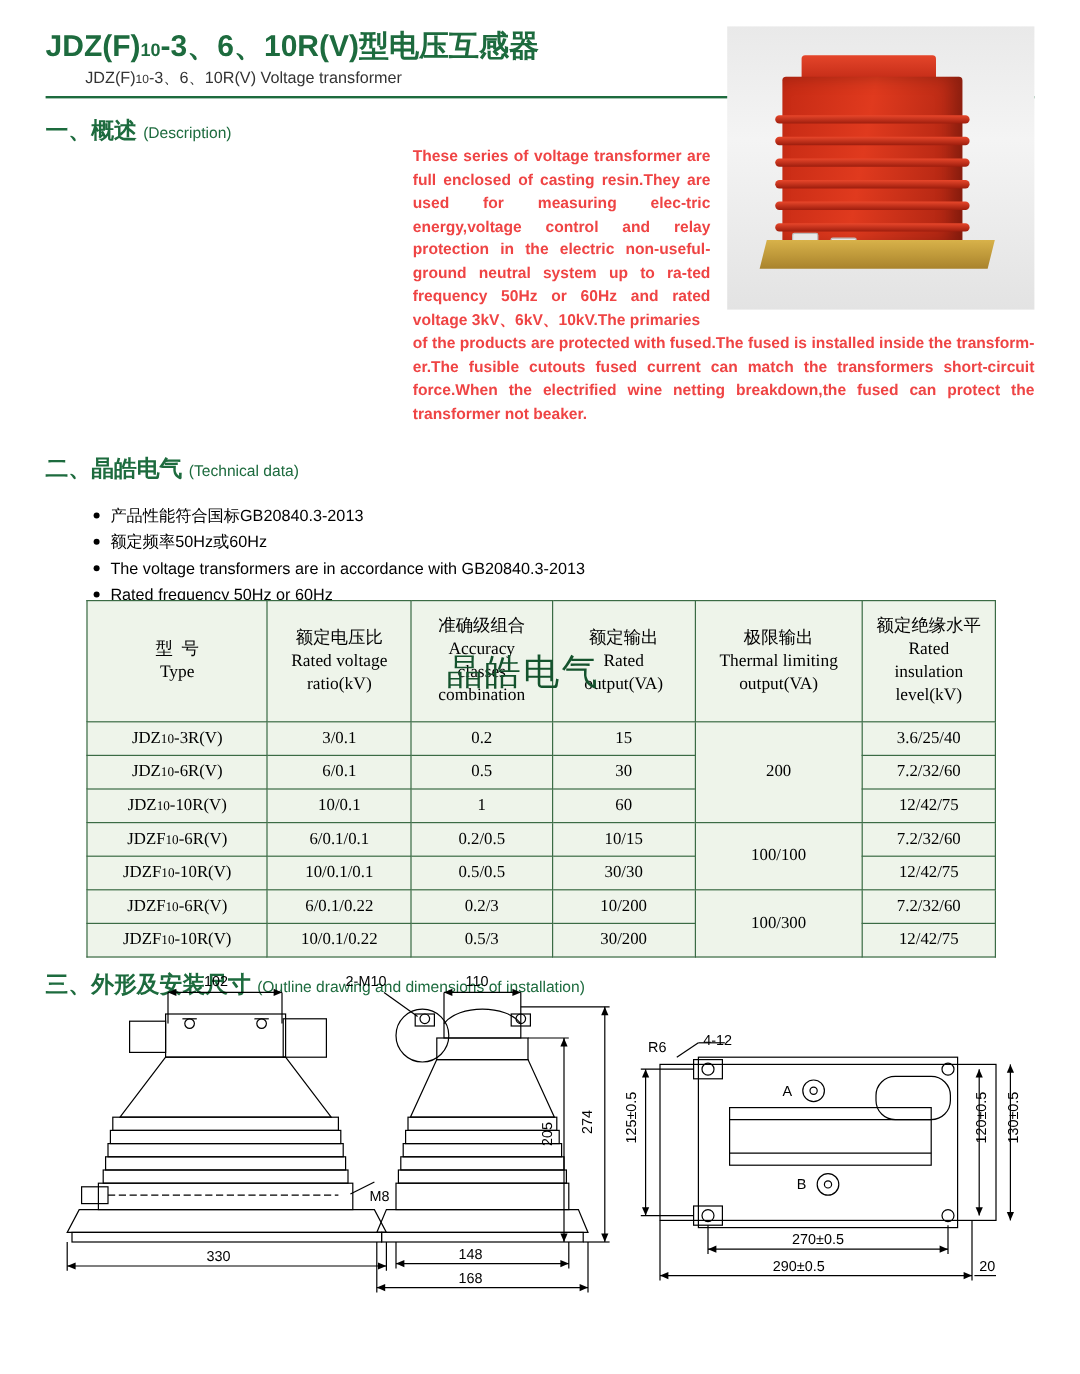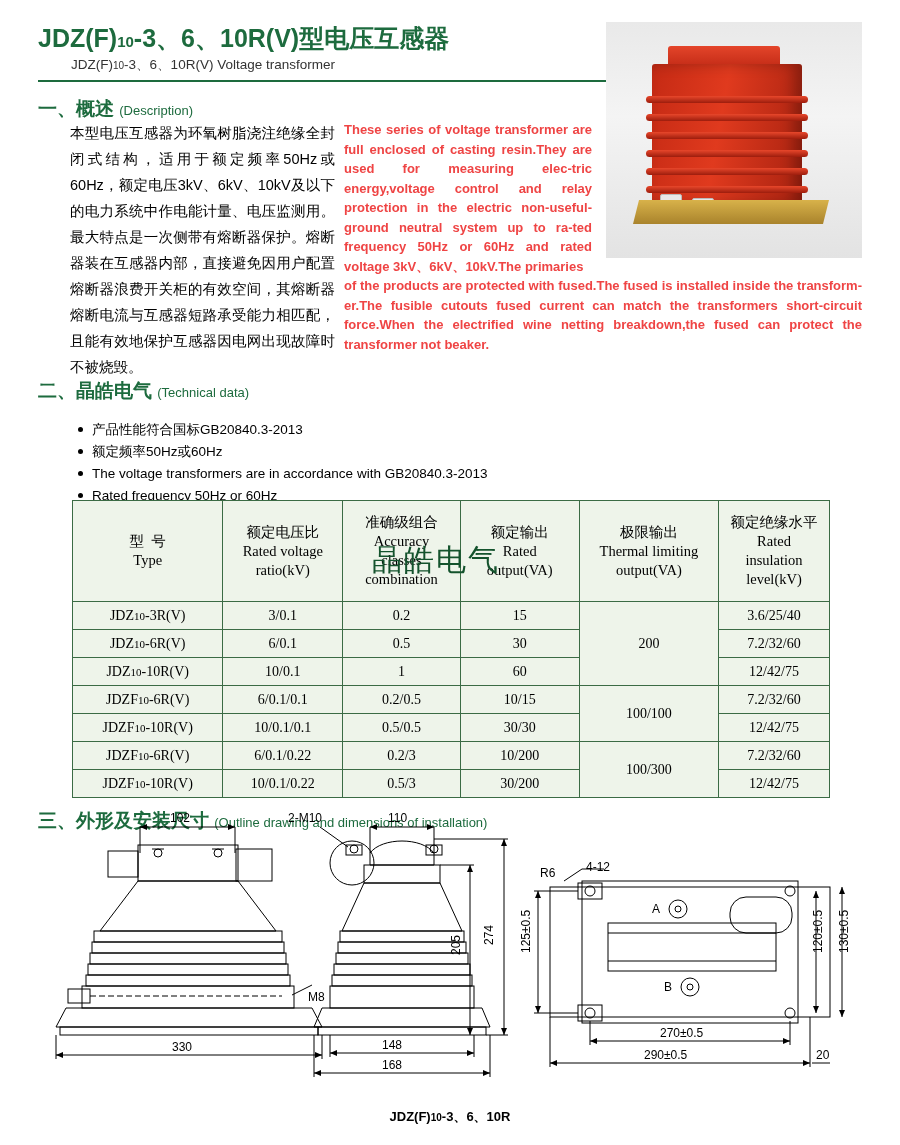--- a/index.html
+++ b/index.html
@@ -145,21 +145,20 @@
     <div class="term" style="left:54px;top:172px;"></div>
     <div class="term" style="left:86px;top:176px;"></div>
     <div class="base"></div>
   </div>
 
   <div class="sec" style="left:38px;top:96px;">
     <span>一、概述</span>
     <span class="en">(Description)</span>
   </div>
 
-  <div class="cn-text">本型电压互感器为环氧树脂浇注绝缘全封闭式结构，适用于额定频率50Hz或60Hz，额定电压3kV、6kV、10kV及以下的电力系统中作电能计量、电压监测用。最大特点是一次侧带有熔断器保护。熔断器装在互感器内部，直接避免因用户配置熔断器浪费开关柜的有效空间，其熔断器熔断电流与互感器短路承受能力相匹配，且能有效地保护互感器因电网出现故障时不被烧毁。</div>
 
   <div class="en-text">
     <span class="narrow">These series of voltage transformer are full enclosed of casting resin.They are used for measuring elec-tric energy,voltage control and relay protection in the electric non-useful-ground neutral system up to ra-ted frequency 50Hz or 60Hz and rated voltage 3kV、6kV、10kV.The primaries</span>
     <span>of the products are protected with fused.The fused is installed inside the transform-er.The fusible cutouts fused current can match the transformers short-circuit force.When the electrified wine netting breakdown,the fused can protect the transformer not beaker.</span>
   </div>
 
   <div class="sec" style="left:38px;top:378px;">
     <span>二、晶皓电气</span>
     <span class="en">(Technical data)</span>
   </div>
@@ -406,16 +405,13 @@
         <line x1="520" y1="212" x2="520" y2="262"></line>
         <line x1="780" y1="212" x2="780" y2="262"></line>
         <text x="614" y="254" stroke="none" fill="#000">290±0.5</text>
 
         <line x1="782" y1="258" x2="800" y2="258"></line>
         <text x="786" y="254" stroke="none" fill="#000">20</text>
       </g>
     </svg>
   </div>
 
-  <div class="footer">
-    <span>JDZ(F)</span><span class="sm">10</span><span>-3、6、10R</span>
-  </div>
 </div>
 
 </body></html>

